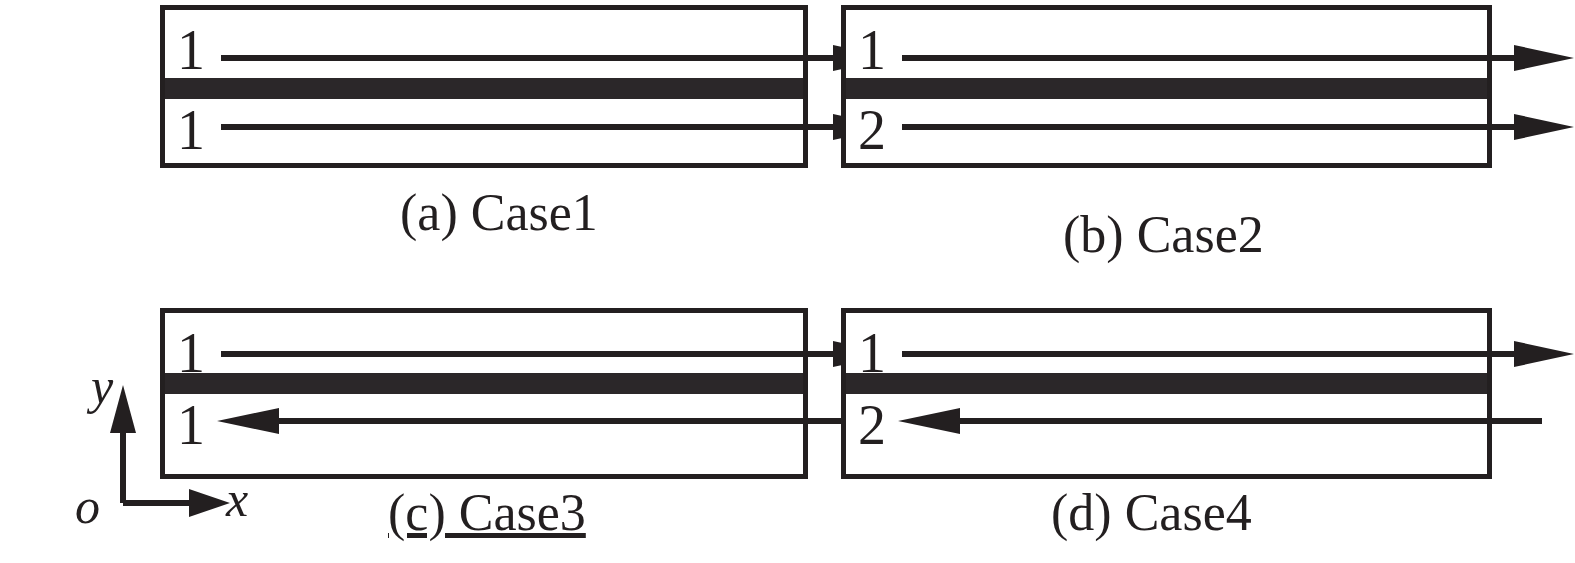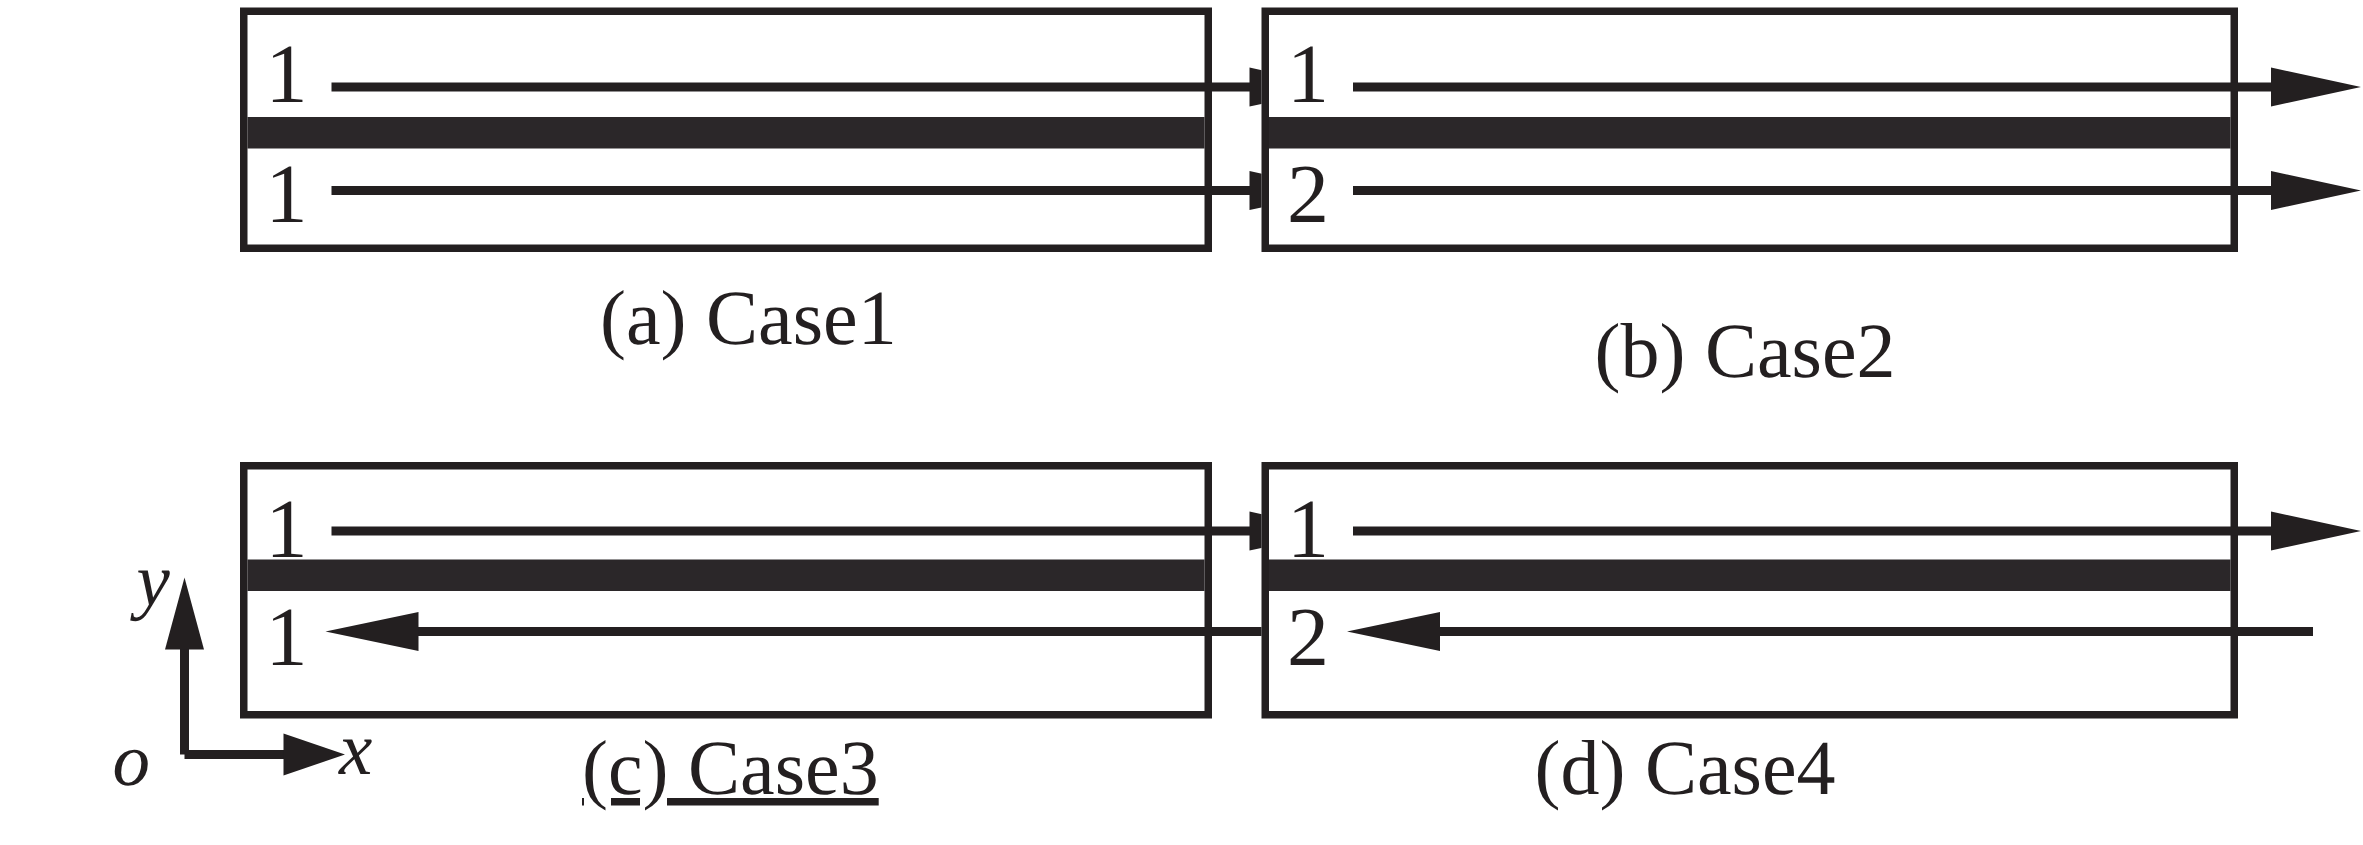--- a/index.html
+++ b/index.html
@@ -75,21 +75,21 @@
   .caption {
     position: absolute;
     font-family: "Liberation Serif", "DejaVu Serif", serif;
     font-size: 52px;
     color: #231f20;
     white-space: nowrap;
   }
   .caption-a { left: 400px; top: 183px; }
   .caption-b { left: 1063px; top: 185px; margin-top: 20px; }
   .caption-c { left: 388px; top: 483px; text-decoration: underline; }
-  .caption-d { left: 1023px; top: 483px; text-align: center; }
+  .caption-d { left: 1051px; top: 483px; text-align: center; }
 
   
   .axes {
     position: absolute;
     left: 75px;
     top: 355px;
     width: 200px;
     height: 200px;
   }
   .axes svg { display: block; overflow: visible; }

